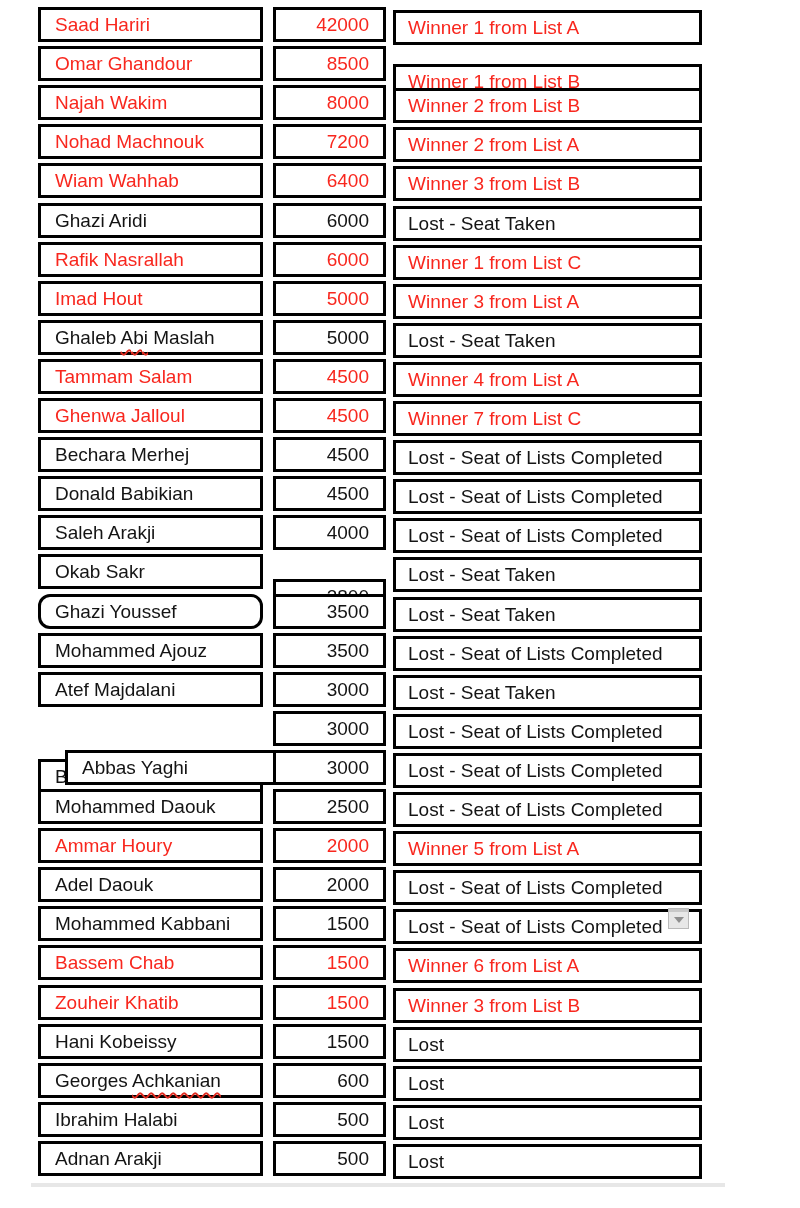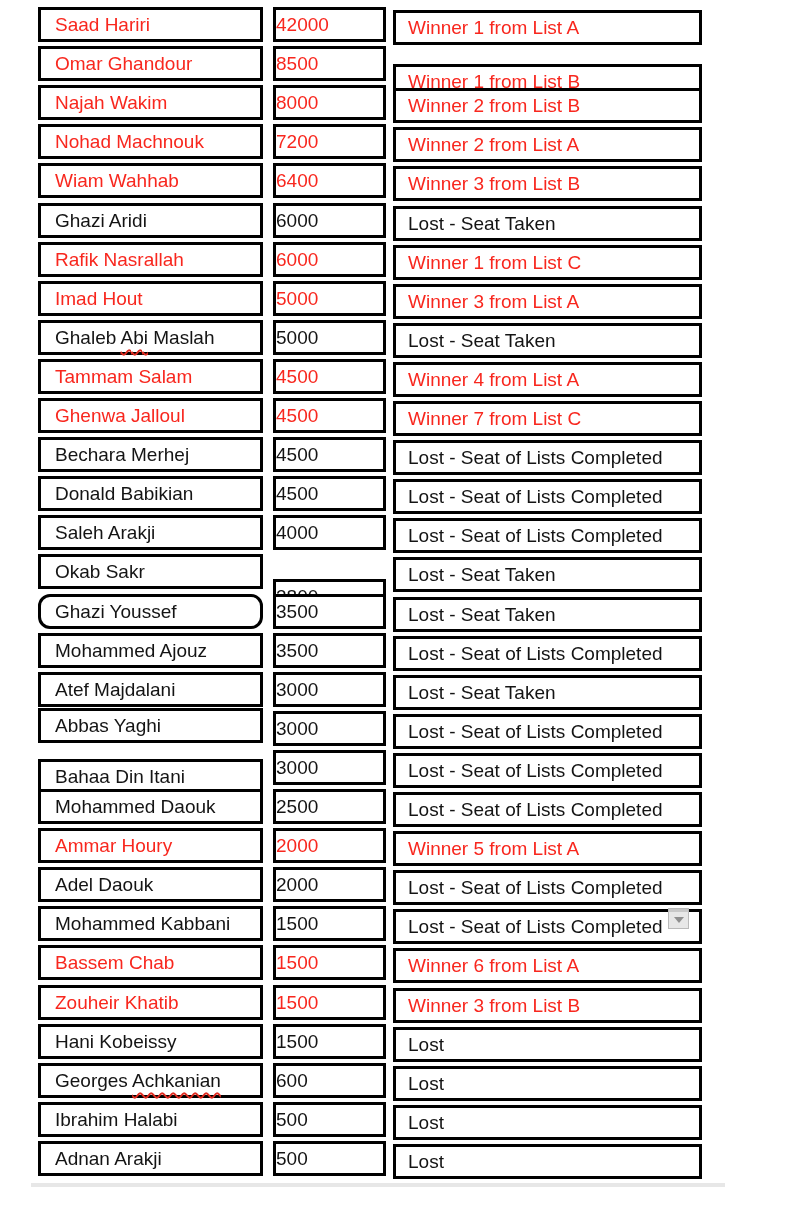--- a/index.html
+++ b/index.html
@@ -24,21 +24,21 @@
     background: #ffffff;
     display: flex;
     align-items: center;
     font-size: 19px;
     line-height: 1;
     color: var(--black, #141414);
     white-space: nowrap;
     overflow: visible;
   }
   .c1 { left: 38px;  width: 225px; padding-left: 14px; }
-  .c2 { left: 273px; width: 113px; padding-right: 30px; }
+  .c2 { left: 273px; width: 113px; justify-content: flex-end; padding-right: 14px; }
   .c3 { left: 393px; width: 309px; padding-left: 12px; }
   .winner .txt { color: var(--red, #f8271e); }
   .squiggle {
     text-decoration-line: underline;
     text-decoration-style: wavy;
     text-decoration-color: var(--squiggle, #e02b20);
     text-decoration-thickness: 2px;
     text-underline-offset: 5px;
   }
   #dropdown {
@@ -184,21 +184,21 @@
         </div><div class="cell c2" style="top: 672px;">
           <span class="txt">3000</span>
         </div><div class="cell c3" style="top: 675px;">
           <span class="txt">Lost - Seat Taken</span>
         </div></div><div class="row"><div class="cell c1" style="top: 711px; margin-top: 48px;">
           <span class="txt">Bahaa Din Itani</span>
         </div><div class="cell c2" style="top: 711px;">
           <span class="txt">3000</span>
         </div><div class="cell c3" style="top: 714px;">
           <span class="txt">Lost - Seat of Lists Completed</span>
-        </div></div><div class="row"><div class="cell c1" style="top: 708px;">
+        </div></div><div class="row"><div class="cell c1" style="top: 750px; margin-left: 27px;">
           <span class="txt">Abbas Yaghi</span>
         </div><div class="cell c2" style="top: 750px;">
           <span class="txt">3000</span>
         </div><div class="cell c3" style="top: 753px;">
           <span class="txt">Lost - Seat of Lists Completed</span>
         </div></div><div class="row"><div class="cell c1" style="top: 789px;">
           <span class="txt">Mohammed Daouk</span>
         </div><div class="cell c2" style="top: 789px;">
           <span class="txt">2500</span>
         </div><div class="cell c3" style="top: 792px;">

